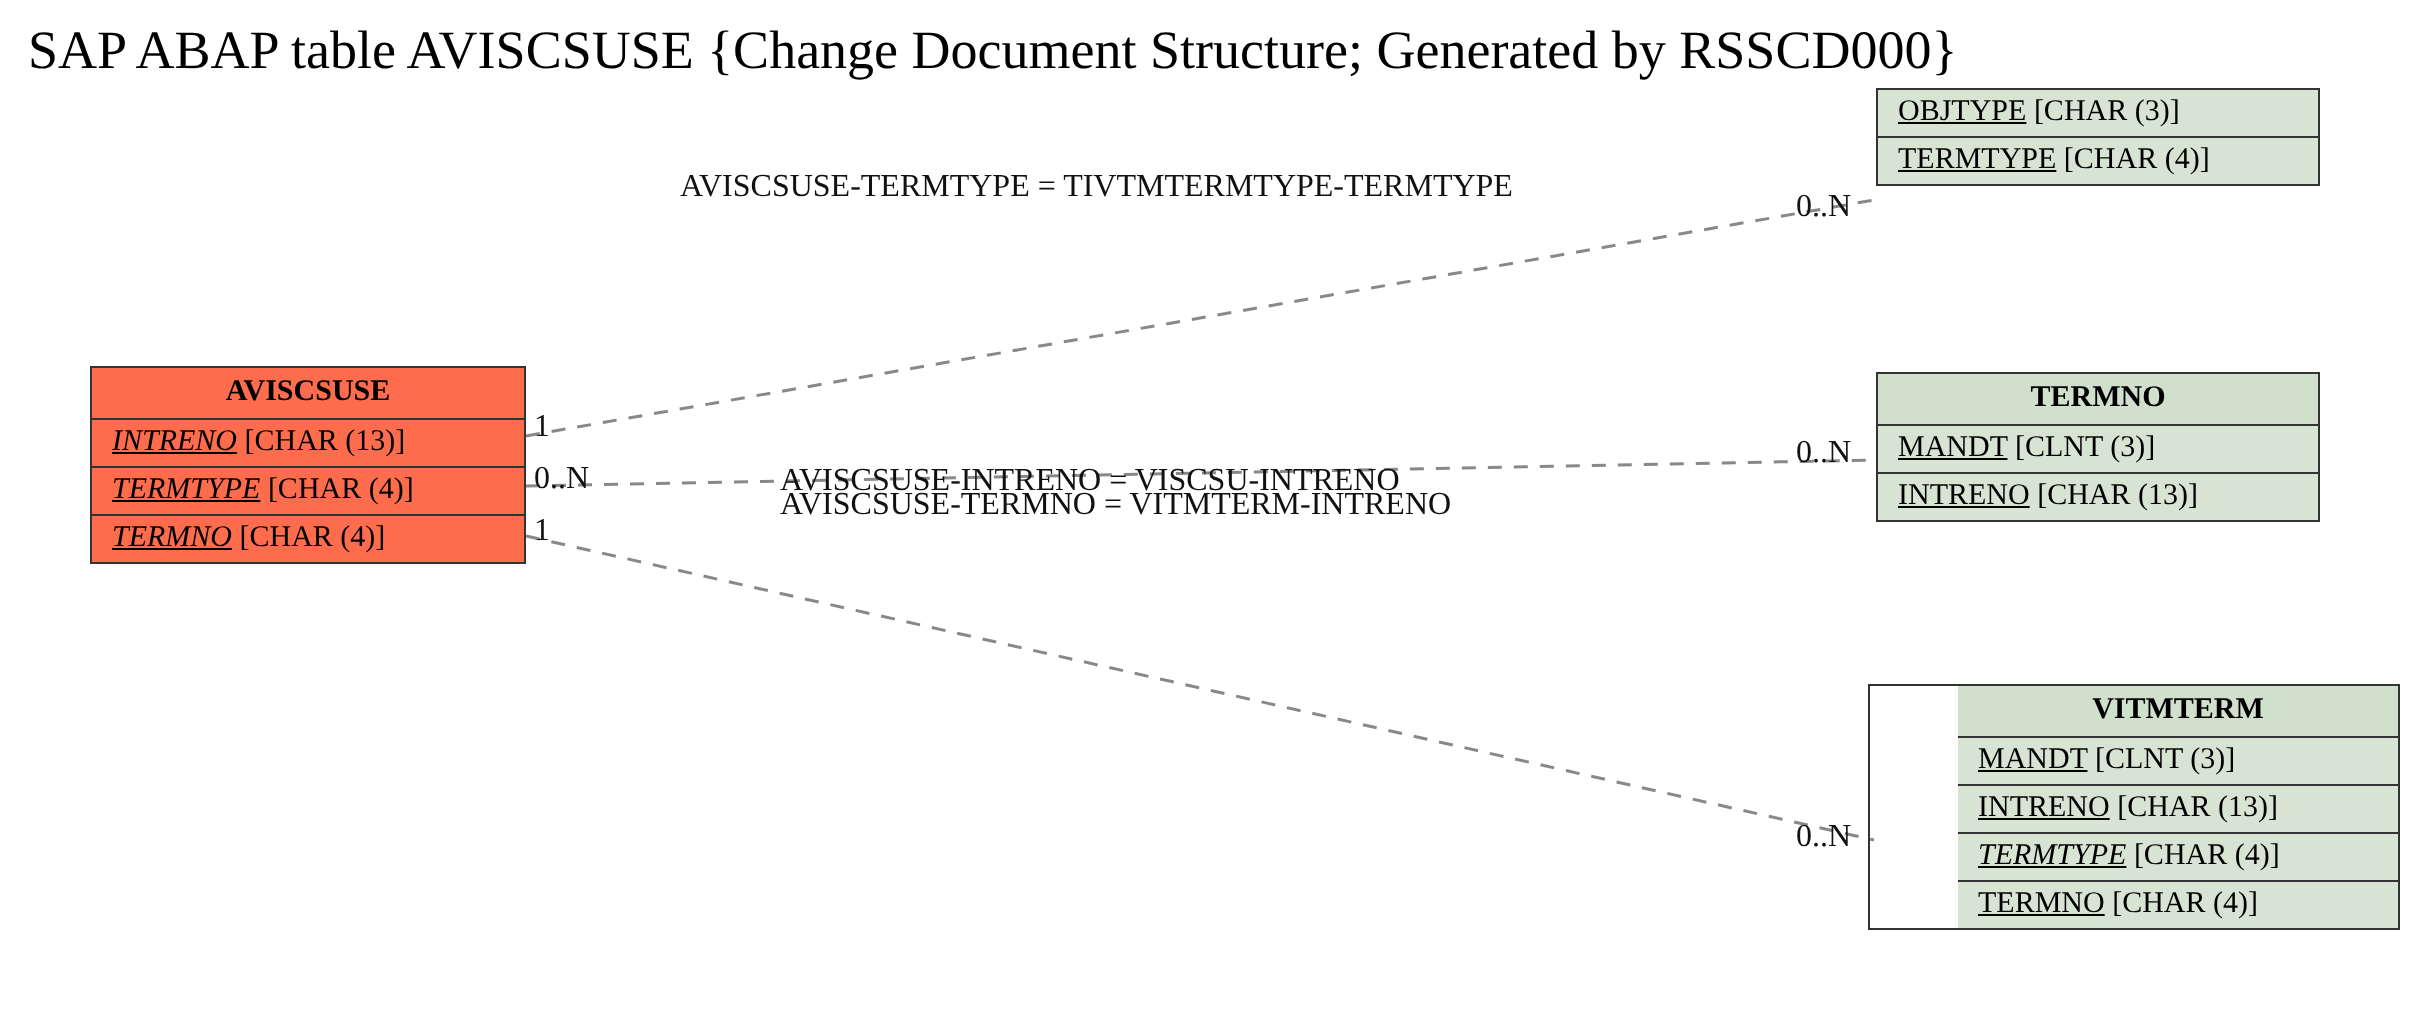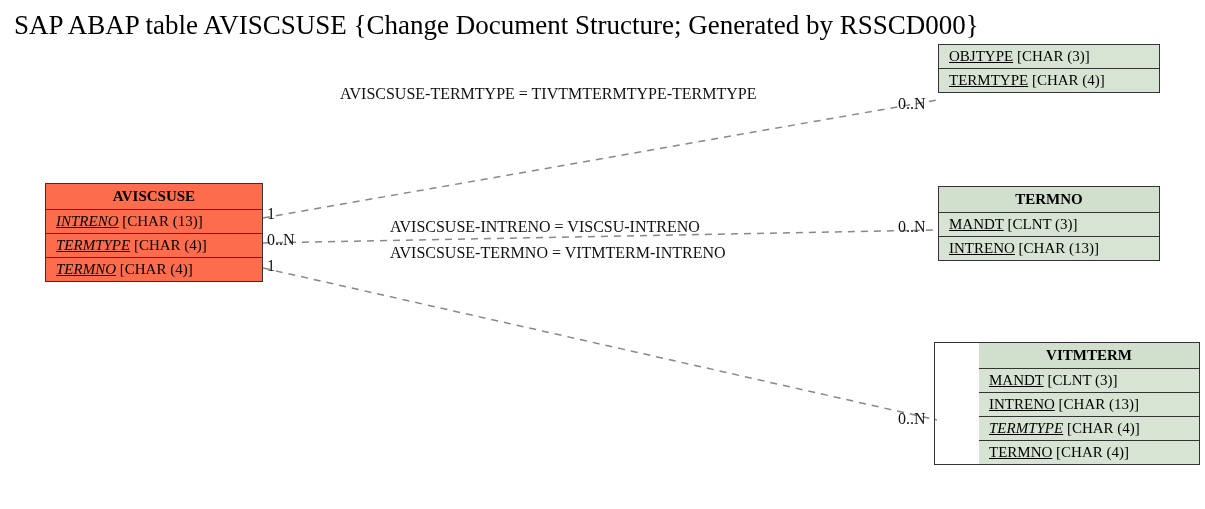--- a/index.html
+++ b/index.html
@@ -108,21 +108,21 @@
   </div>
   <div class="entity-row">
     <span class="italic">TERMTYPE</span> <span>[CHAR (4)]</span>
   </div>
   <div class="entity-row">
     <span class="underline">TERMNO</span> <span>[CHAR (4)]</span>
   </div>
 </div>
 
 <div class="label" style="left:320px; top:85px;margin-left:20px;">AVISCSUSE-TERMTYPE = TIVTMTERMTYPE-TERMTYPE</div>
-<div class="label" style="left:390px; top:218px;">AVISCSUSE-INTRENO = VISCSU-INTRENO</div>
+<div class="label" style="left:390px; top:232px;">AVISCSUSE-INTRENO = VISCSU-INTRENO</div>
 <div class="label" style="left:390px; top:244px;text-align:right;">AVISCSUSE-TERMNO = VITMTERM-INTRENO</div>
 
 <div class="label" style="left:267px; top:205px;">1</div>
 <div class="label" style="left:267px; top:231px;">0..N</div>
 <div class="label" style="left:267px; top:257px;">1</div>
 
 <div class="label" style="left:898px; top:95px;">0..N</div>
 <div class="label" style="left:898px; top:218px;">0..N</div>
 <div class="label" style="left:898px; top:410px;">0..N</div>
 

